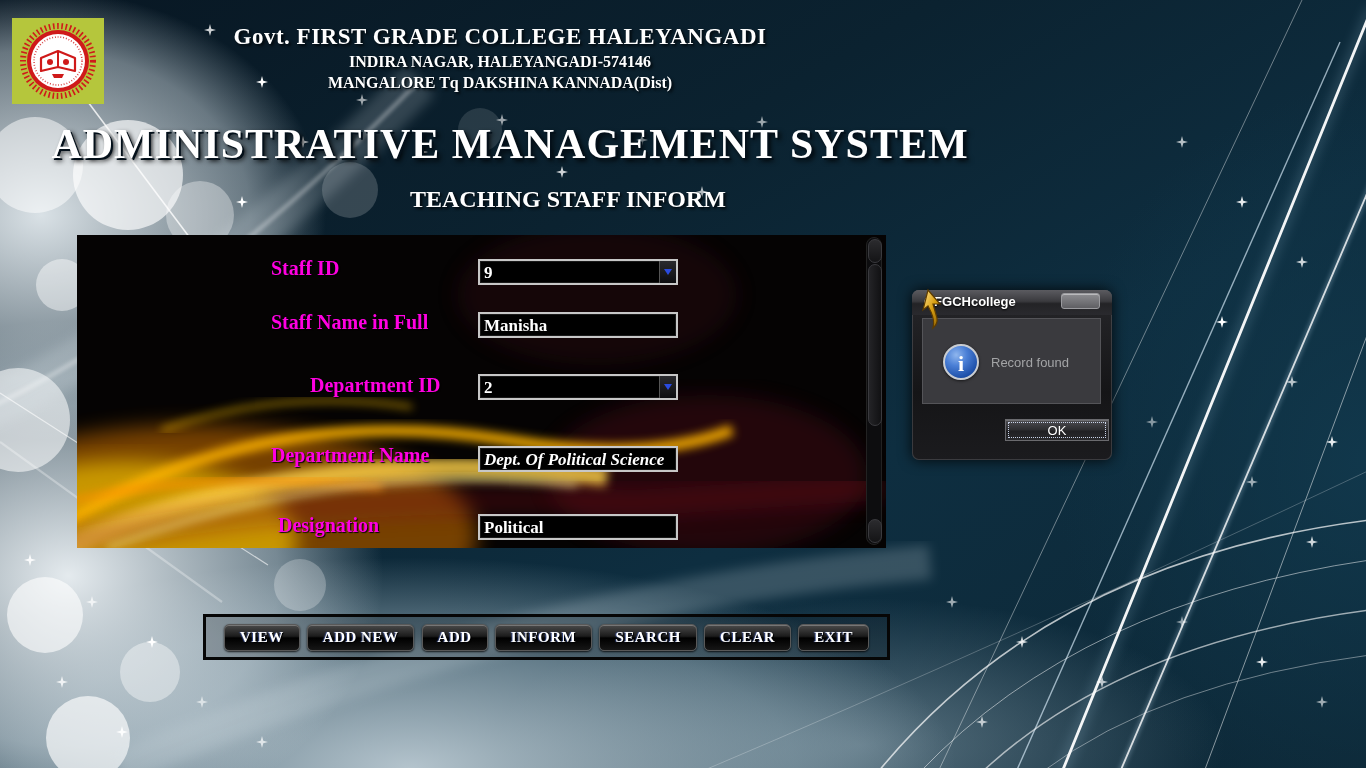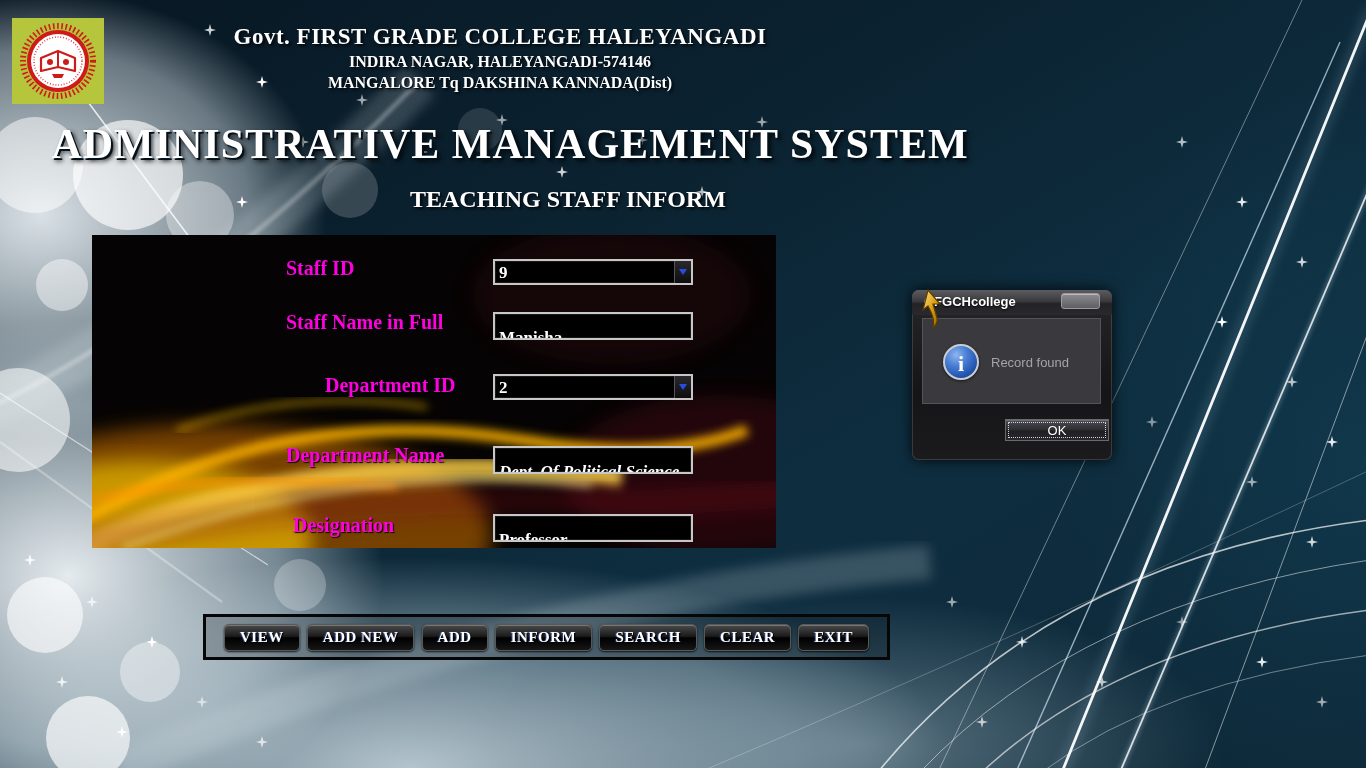--- a/index.html
+++ b/index.html
@@ -24,27 +24,27 @@
   .hdr .l1{font-size:23px;font-weight:bold;letter-spacing:.5px;}
   .hdr .l2{font-size:16px;font-weight:bold;margin-top:3px;}
   .sys-title{left:0;top:120px;width:1020px;text-align:center;color:#fff;
        font-size:42px;font-weight:bold;letter-spacing:1px;
        text-shadow:2px 2px 0 #04101a,3px 3px 5px rgba(0,0,0,.9);}
   .form-title{left:410px;top:186px;width:337px;height:29px;overflow:hidden;white-space:nowrap;
        color:#fff;font-size:24px;font-weight:bold;
        text-shadow:1px 1px 0 #04111a,2px 2px 3px rgba(0,0,0,.85);}
 
   
-  .panel{left:92px;top:235px;width:684px;height:313px;background:#020101;overflow:hidden;}
+  .panel{left:77px;top:235px;width:809px;height:313px;background:#020101;overflow:hidden;}
   .panel-bg{position:absolute;left:0;top:0;}
   .frow-label{position:absolute;color:#ff00e1;font-size:20px;font-weight:bold;
        text-shadow:1px 1px 1px rgba(0,0,0,.9);white-space:nowrap;}
   .fbox{position:absolute;height:26px;background:#000;border:2px solid #c7c7c7;
        box-shadow:0 0 0 1px #1a1a1a inset;color:#fff;font-weight:bold;font-size:17px;
-       line-height:24px;padding:12px 4px;white-space:nowrap;overflow:hidden;box-sizing:border-box;}
+       line-height:24px;padding:0 4px;white-space:nowrap;overflow:hidden;box-sizing:border-box;}
   .combo{display:flex;align-items:stretch;padding:0;}
   .combo .cval{flex:1;padding:0 4px;overflow:hidden;}
   .combo .cbtn{width:16px;background:linear-gradient(180deg,#2a2a2e,#0d0d10);
        border-left:1px solid #555;display:flex;align-items:center;justify-content:center;cursor:default;}
   .combo .cbtn .tri{width:0;height:0;border-left:4px solid transparent;border-right:4px solid transparent;
        border-top:6px solid #2a4bdf;}
   .vscroll{position:absolute;left:789px;top:2px;width:16px;height:308px;background:#0d0d0f;
        border:1px solid #222;border-radius:8px;box-sizing:border-box;}
   .vs-cap{position:absolute;left:1px;width:12px;height:22px;background:linear-gradient(180deg,#2b2b2e,#141416);
        border:1px solid #3a3a3e;border-radius:7px;}
@@ -245,21 +245,21 @@
       <span class="cval">2</span>
       <span class="cbtn">
           <span class="tri"></span>
         </span>
     </div>
 
     <span class="frow-label" style="left:194px;top:209px;">Department Name</span>
     <div class="fbox" style="left:401px;top:211px;width:200px;font-style:italic;">Dept. Of Political Science</div>
 
     <span class="frow-label" style="left:201px;top:279px;">Designation</span>
-    <div class="fbox" style="left:401px;top:279px;width:200px;">Professor</div>
+    <div class="fbox" style="left:401px;top:279px;width:200px;">Political</div>
 
     <div class="vscroll">
       <div class="vs-cap" style="top:1px;"></div>
       <div class="vs-thumb"></div>
       <div class="vs-cap" style="bottom:1px;"></div>
     </div>
   </div>
 
   <div class="abs toolbar">
     <button class="tool-btn">VIEW</button>

